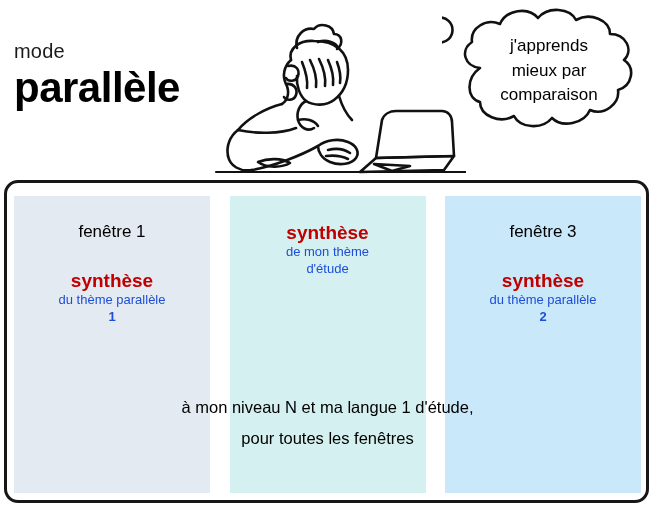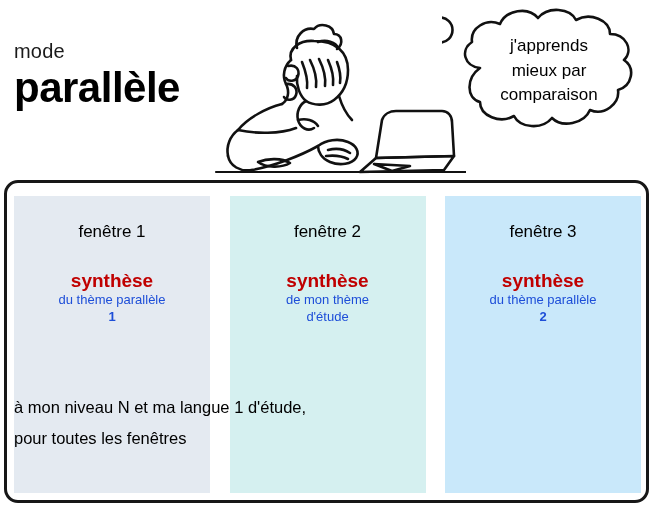--- a/index.html
+++ b/index.html
@@ -126,21 +126,21 @@
   .theme b {
     font-weight: bold;
   }
 
   
   #footer-text {
     position: absolute;
     left: 14px;
     top: 392px;
     width: 627px;
-    text-align: left;
+    text-align: center;
     font-size: 16.5px;
     line-height: 1.85;
     color: #000000;
     pointer-events: none;
   }
   #footer-text .line { display: block; }
 </style>
 </head>
 <body>
 
@@ -243,21 +243,20 @@
       <div class="synthese">synthèse</div>
       <div class="theme">
         <span>du thème parallèle</span><br>
         <b>1</b>
       </div>
     </div>
   </div>
 
   <div class="column col-2">
     <div class="col-inner">
-      <div class="window-label">fenêtre 2</div>
       <div class="synthese">synthèse</div>
       <div class="theme">
         <span>de mon thème</span><br>
         <span>d'étude</span>
       </div>
     </div>
   </div>
 
   <div class="column col-3">
     <div class="col-inner">

